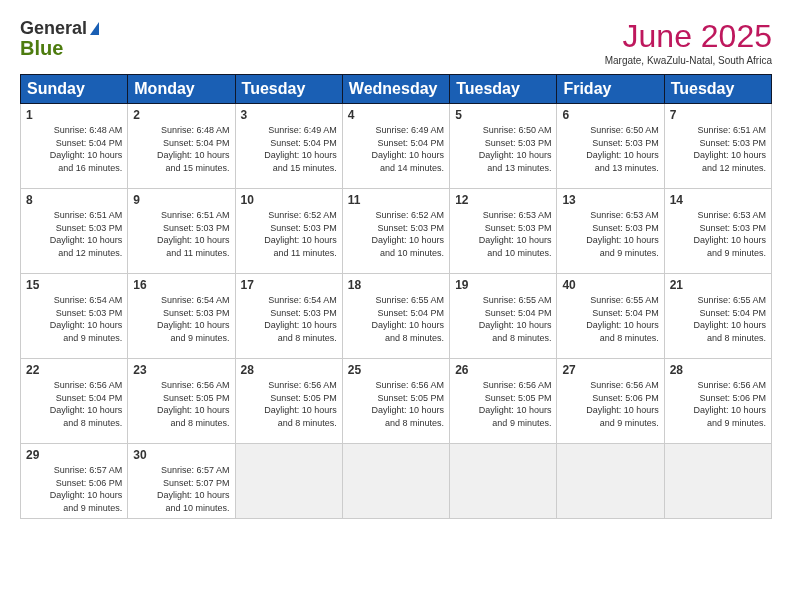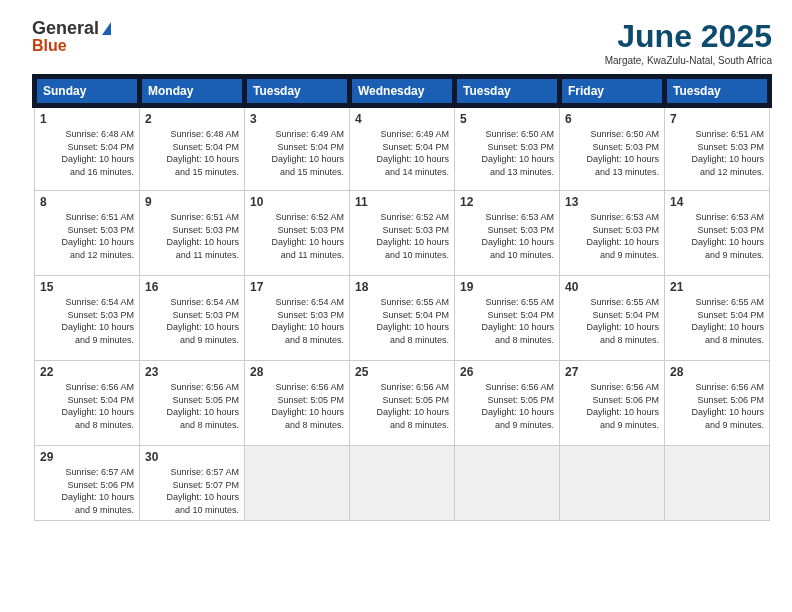--- a/index.html
+++ b/index.html
@@ -6,21 +6,21 @@
     body {
       font-family: Arial, sans-serif;
       background: #fff;
       width: 792px;
       height: 612px;
       overflow: hidden;
     }
     .page {
       width: 792px;
       height: 612px;
-      padding: 18px 20px 10px 32px;
+      padding: 18px 20px 10px 20px;
       background: #fff;
     }
     .header {
       display: flex;
       justify-content: space-between;
       align-items: flex-start;
       margin-bottom: 8px;
     }
     .logo {
       display: flex;
@@ -29,39 +29,39 @@
     }
     .logo-row {
       display: flex;
       align-items: center;
     }
     .title-section {
       text-align: right;
     }
     .month-title {
       font-size: 32px;
-      font-weight: bold;
-      color: #0c4a6e;
+      font-weight: normal;
+      color: #be185d;
     }
     .location-title {
       font-size: 10px;
       color: #333;
     }
     .calendar {
       width: 100%;
       border-collapse: collapse;
       table-layout: fixed;
     }
     .calendar th {
       background: #1a5fb4;
       color: #fff;
       text-align: left;
       padding: 5px 6px;
-      font-size: 12px;
-      border: 5px solid #0f172a;
+      font-size: 16px;
+      border: 1px solid #0f172a;
     }
     .calendar td {
       vertical-align: top;
       padding: 4px 5px;
       border: 1px solid #ccc;
       font-size: 9.5px;
       color: #333;
       height: 85px;
       background: #fff;
     }
@@ -87,21 +87,21 @@
 </head>
 <body>
 
 <div class="page">
   <div class="header">
     <div class="logo">
       <div class="logo-row">
         <span style="font-size:18px;font-weight:bold;color:#333;">General</span>
         <span style="display:inline-block;width:0;height:0;border-left:9px solid transparent;border-right:0px solid transparent;border-bottom:13px solid #1a5fb4;margin-left:3px;"></span>
       </div>
-      <span style="font-size:16px;font-weight:bold;color:#c2410c;margin-top:-2px;">Blue</span>
+      <span style="font-size:20px;font-weight:bold;color:#4d7c0f;margin-top:-2px;">Blue</span>
     </div>
     <div class="title-section">
       <div class="month-title">June 2025</div>
       <div class="location-title">Margate, KwaZulu-Natal, South Africa</div>
     </div>
   </div>
 
   <table class="calendar">
     <thead>
       <tr>

